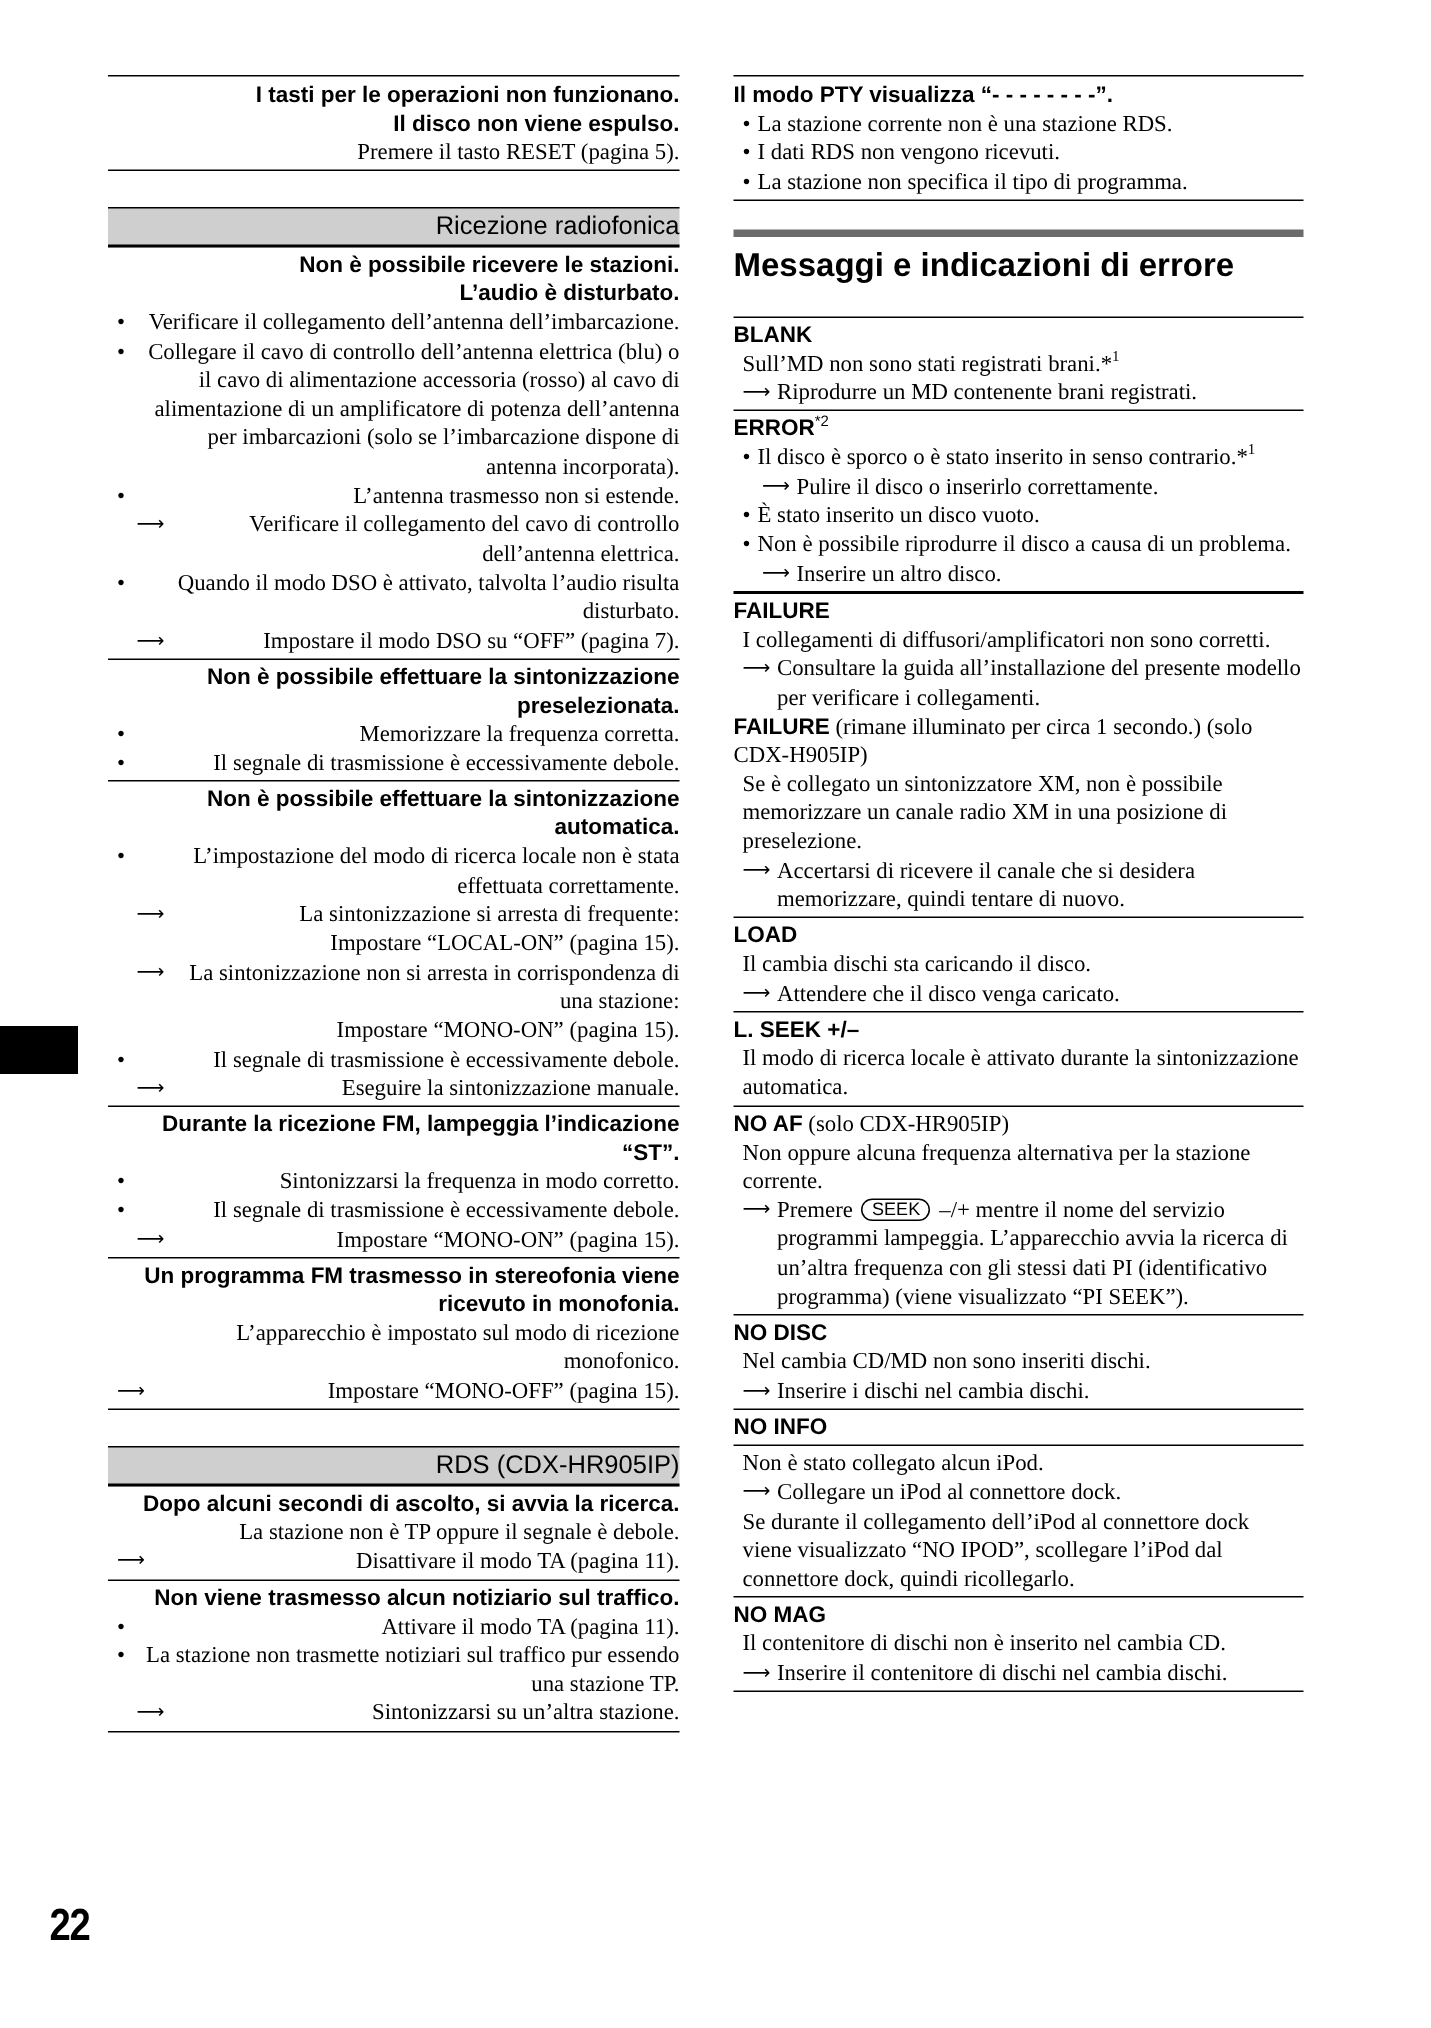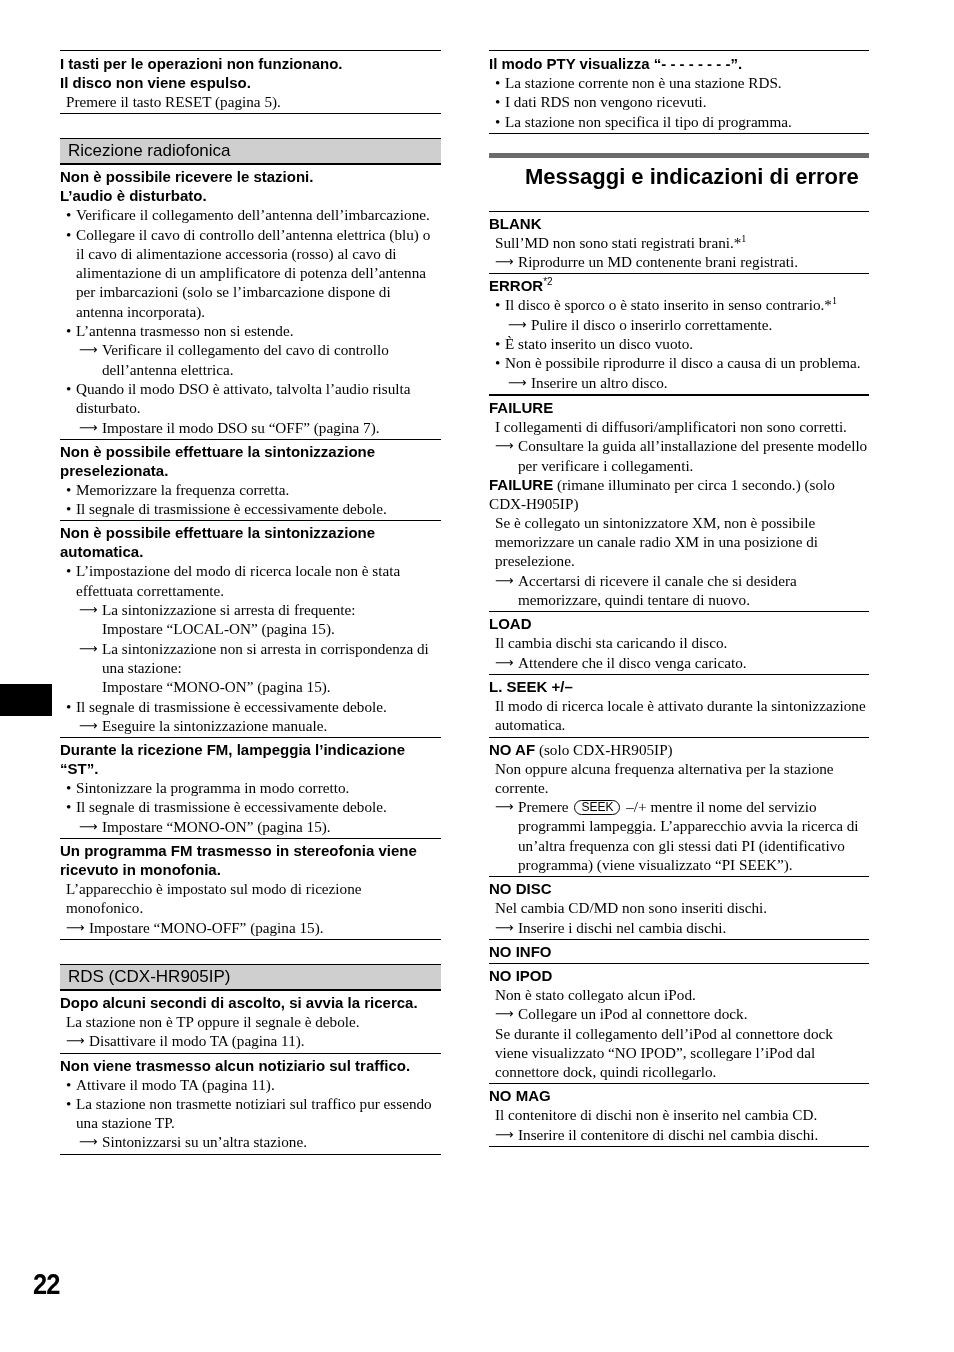--- a/index.html
+++ b/index.html
@@ -1,36 +1,36 @@
 <!DOCTYPE html>
 <html><head>
 <meta charset="utf-8">
 <style>
   html, body { margin:0; padding:0; background:#fff; }
   body { width:954px; height:1352px; position:relative; overflow:hidden; color:#000; }
   .col { position:absolute; top:50px; }
-  .col-left { left:60px; width:381px; }
+  .col-left { left:72px; width:381px;text-align:right; }
   .col-right { left:489px; width:380px; }
   .serif { font-family:"Liberation Serif", serif; font-size:15.2px; line-height:19.3px; }
   .rule { border-top:1px solid #000; }
   .rule-thick { border-top:2px solid #000; }
   .block { padding-top:2px; padding-bottom:2px; }
   .q { font-family:"Liberation Sans", sans-serif; font-weight:bold; font-size:15px; line-height:19px; }
   .p { padding-left:6px; }
   .bul { position:relative; padding-left:16px; }
   .bul::before { content:"•"; position:absolute; left:6px; top:0; }
   .arr { position:relative; padding-left:29px; }
   .arr-top { padding-left:29px; position:relative; }
   .arr .ar, .arr-top .ar { position:absolute; left:6px; top:0; }
   .bul .arr { padding-left:26px; }
   .ar { font-family:"DejaVu Sans", sans-serif; font-size:13px; }
   .section-head { background:#cfcfcf; border-bottom:2px solid #000; border-top:1px solid #000;
     font-family:"Liberation Sans", sans-serif; font-weight:normal; font-size:17px; line-height:24px; padding-left:8px; }
   .graybar { height:5px; background:#6b6b6b; }
-  .big-title { font-family:"Liberation Sans", sans-serif; font-weight:bold; font-size:22px; line-height:28px; margin-top:5px;margin-left:36px; }
+  .big-title { font-family:"Liberation Sans", sans-serif; font-weight:bold; font-size:22px; line-height:28px; margin-top:5px; }
   .sup { font-size:10px; vertical-align:super; line-height:0; }
   .sup-sans { font-family:"Liberation Sans", sans-serif; font-weight:normal; font-size:10px; vertical-align:super; line-height:0; }
   .key { display:inline-block; border:1px solid #000; border-radius:9px; font-family:"Liberation Sans", sans-serif;
     font-size:12px; line-height:13px; padding:0 6px; margin:0 2px; vertical-align:1px; }
   .tab-marker { position:absolute; left:0; top:684px; width:52px; height:32px; background:#000; }
   .page-num { position:absolute; left:33px; top:1266px; font-family:"Liberation Sans", sans-serif; font-weight:bold;
     font-size:30px; line-height:36px; letter-spacing:-1px; transform:scaleX(0.85); transform-origin:left top; }
   .normal { font-family:"Liberation Serif", serif; font-weight:normal; font-size:15.2px; }
 </style>
 </head>
@@ -81,21 +81,21 @@
       </div>
       <div class="bul"><span>Il segnale di trasmissione è eccessivamente debole.</span>
         <div class="arr" style="margin-left:-16px;padding-left:42px;"><span class="ar" style="left:19px;">⟶</span><span>Eseguire la sintonizzazione manuale.</span></div>
       </div>
     </div>
   </div>
 
   <div class="rule block">
     <div class="q">Durante la ricezione FM, lampeggia l’indicazione “ST”.</div>
     <div class="serif">
-      <div class="bul">Sintonizzare la programma in modo corretto.</div>
+      <div class="bul">Sintonizzarsi la frequenza in modo corretto.</div>
       <div class="bul"><span>Il segnale di trasmissione è eccessivamente debole.</span>
         <div class="arr" style="margin-left:-16px;padding-left:42px;"><span class="ar" style="left:19px;">⟶</span><span>Impostare “MONO-ON” (pagina 15).</span></div>
       </div>
     </div>
   </div>
 
   <div class="rule block">
     <div class="q">Un programma FM trasmesso in stereofonia viene ricevuto in monofonia.</div>
     <div class="serif">
       <div class="p">L’apparecchio è impostato sul modo di ricezione monofonico.</div>
@@ -205,21 +205,20 @@
       <div class="p">Nel cambia CD/MD non sono inseriti dischi.</div>
       <div class="arr-top"><span class="ar">⟶</span><span>Inserire i dischi nel cambia dischi.</span></div>
     </div>
   </div>
 
   <div class="rule block">
     <div class="q">NO INFO</div>
   </div>
 
   <div class="rule block">
-    <div class="q">NO IPOD</div>
     <div class="serif">
       <div class="p">Non è stato collegato alcun iPod.</div>
       <div class="arr-top"><span class="ar">⟶</span><span>Collegare un iPod al connettore dock.</span></div>
       <div class="p">Se durante il collegamento dell’iPod al connettore dock viene visualizzato “NO IPOD”, scollegare l’iPod dal connettore dock, quindi ricollegarlo.</div>
     </div>
   </div>
 
   <div class="rule block">
     <div class="q">NO MAG</div>
     <div class="serif">

